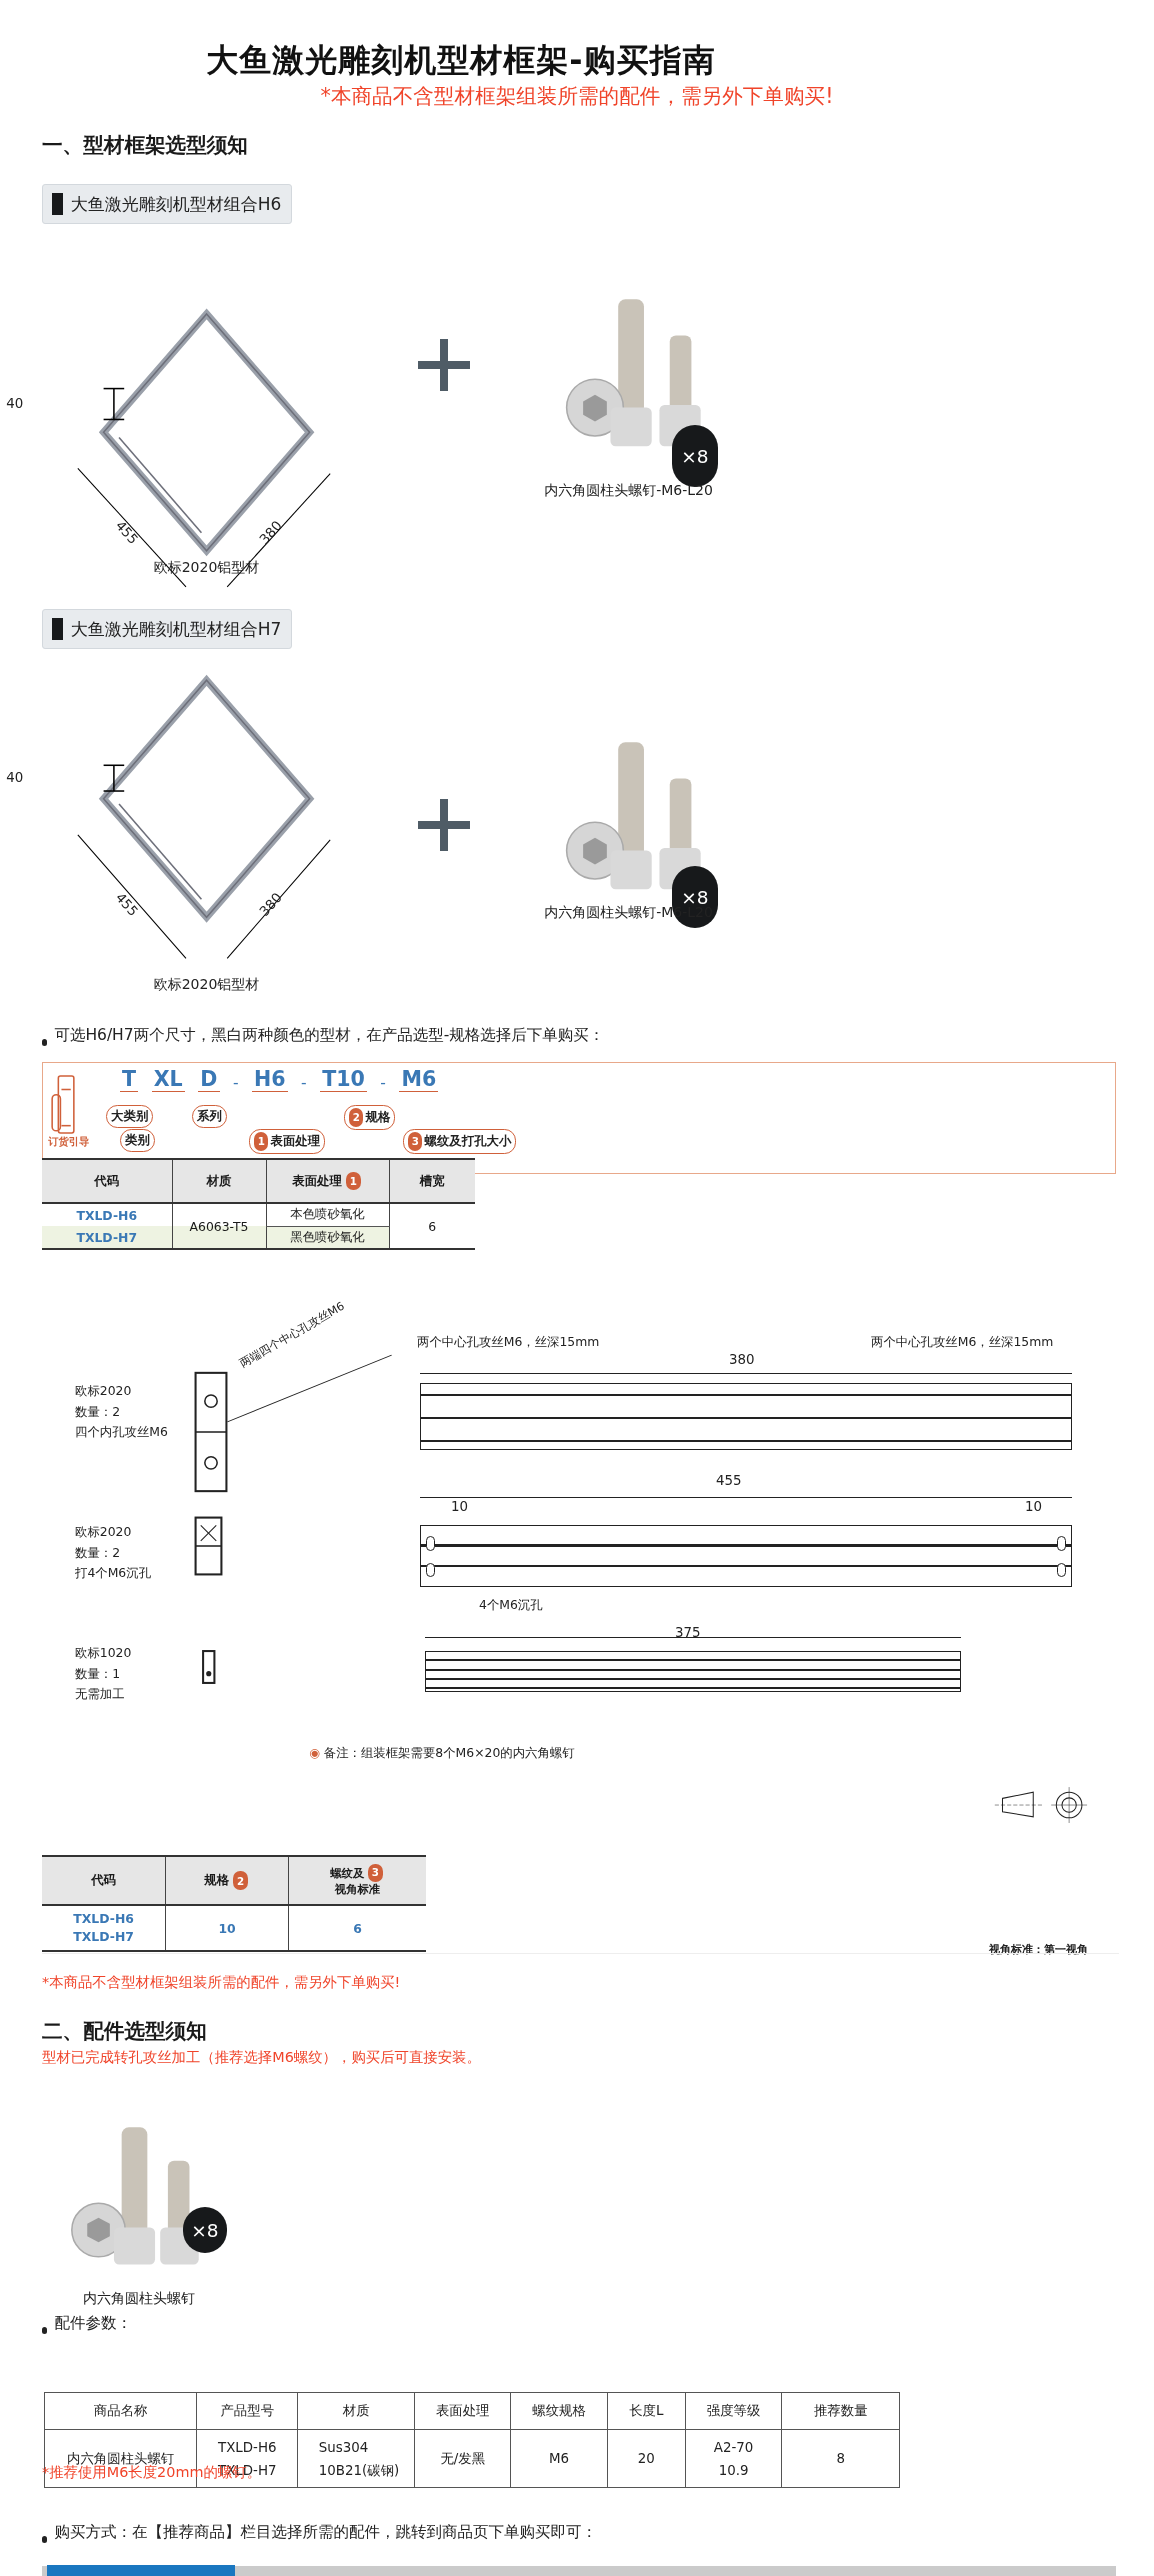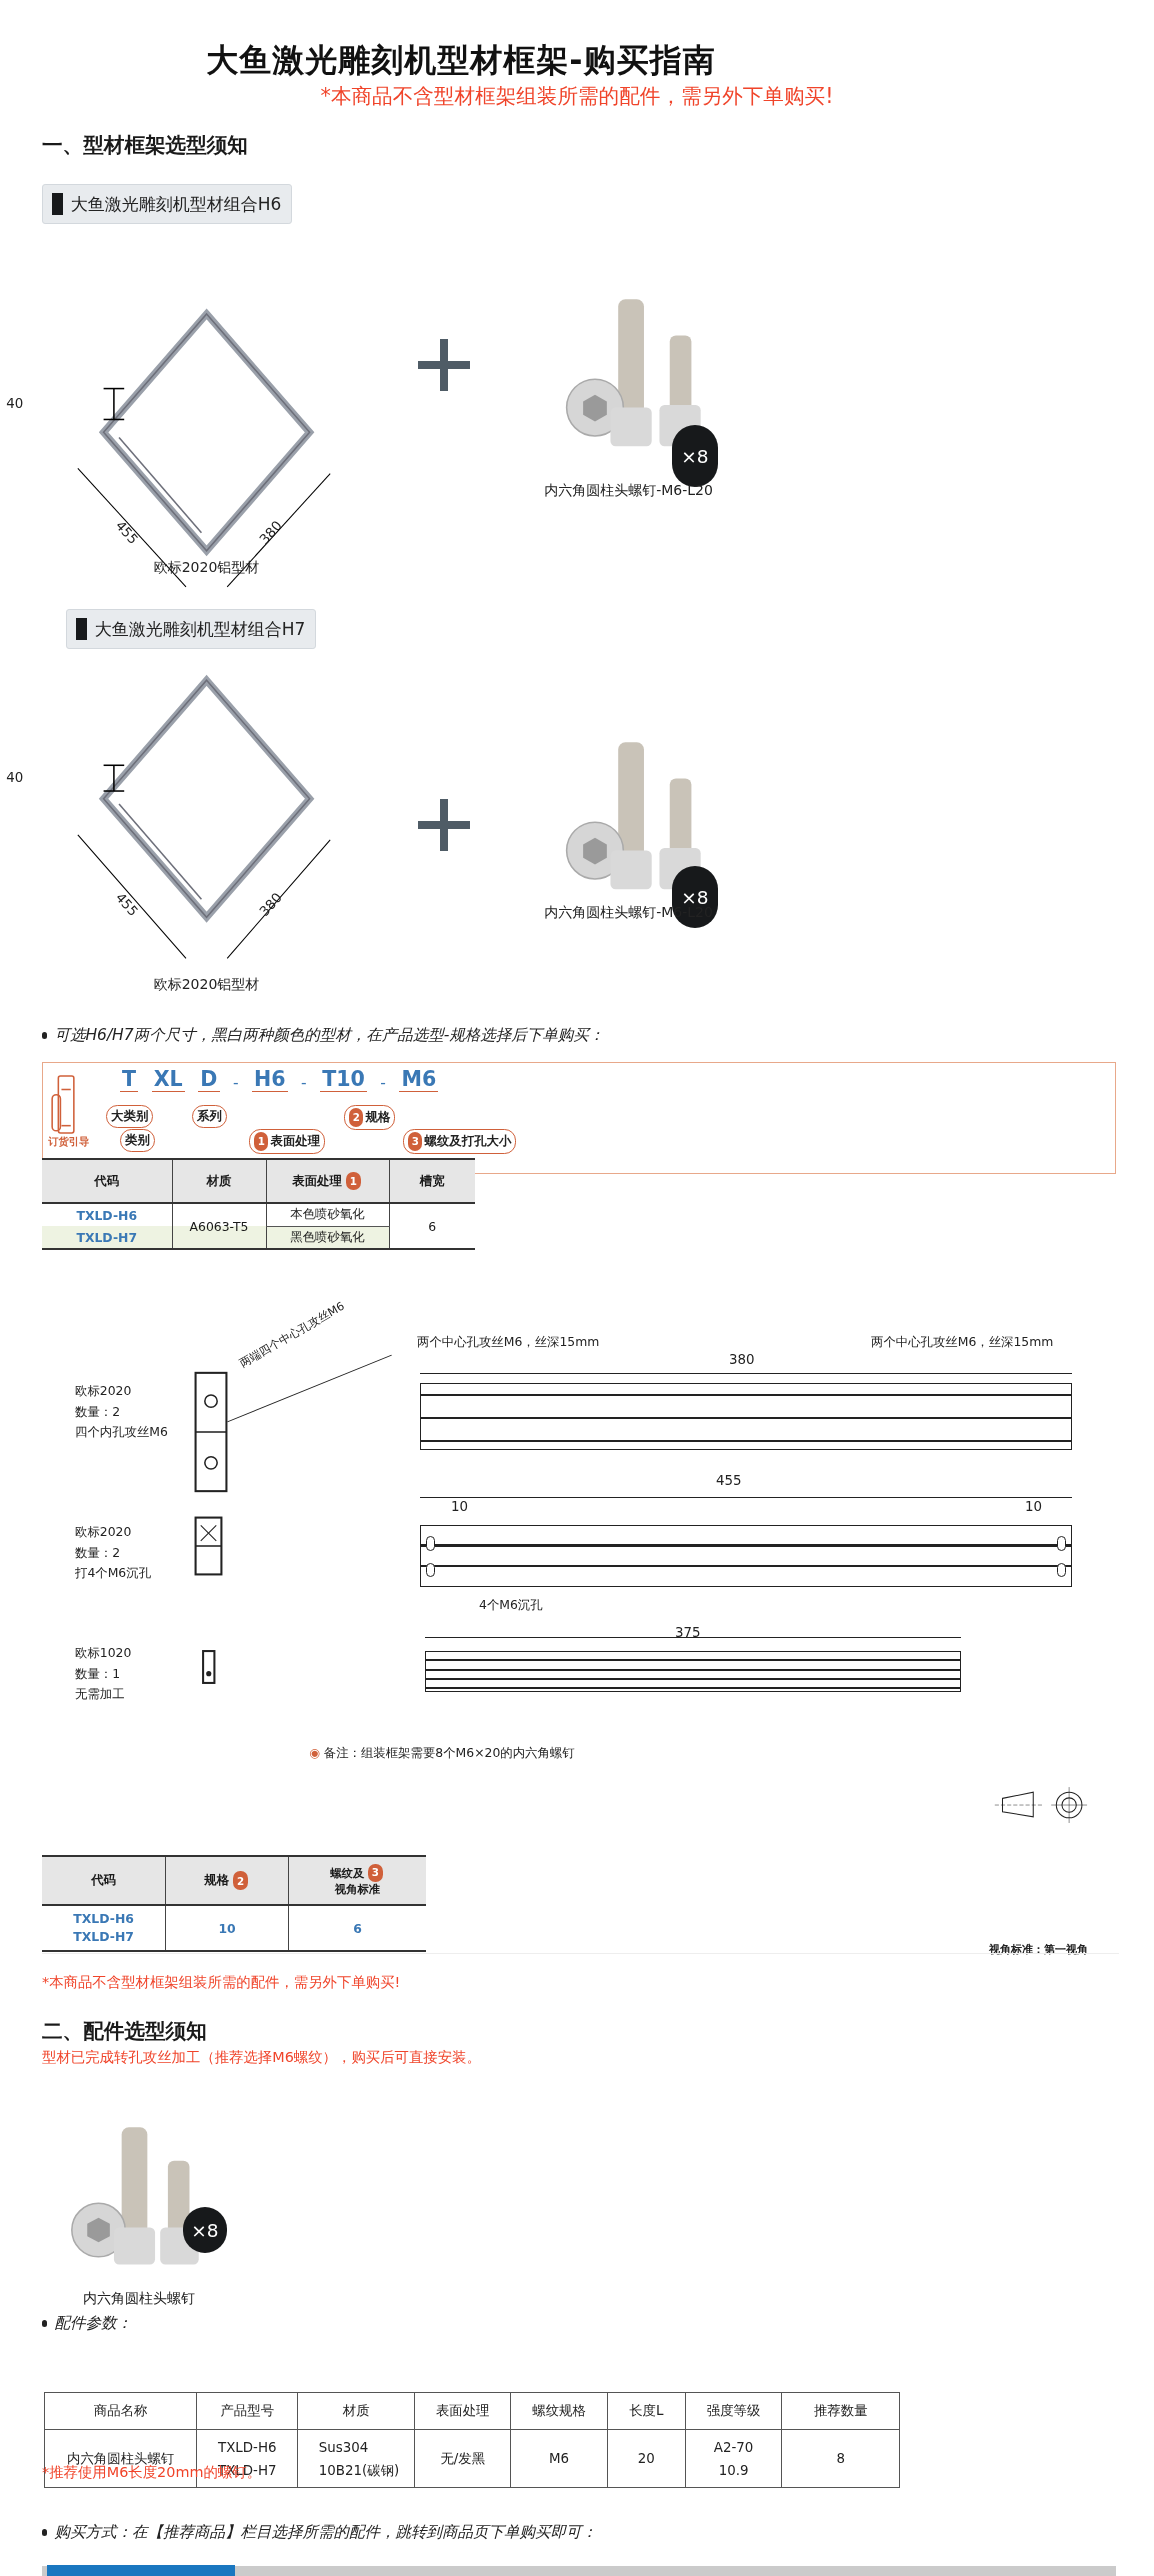--- a/index.html
+++ b/index.html
@@ -11,21 +11,21 @@
   .h2 { font-size: 20.6px; font-weight: bold; color: #1a1a1a; }
   .tag { background: #e8ebee; border: 1px solid #d3d8dd; border-radius: 3.1px; height: 40px; display: flex; align-items: center; padding: 0 9.3px; font-size: 17px; color: #222; }
   .tag .bar { width: 10.3px; height: 21.6px; background: #17191b; margin-right: 8.2px; display: inline-block; }
   .caption { font-size: 14px; color: #222; text-align: center; }
   .plus { width: 52px; height: 52px; }
   .plus:before, .plus:after { content: ""; position: absolute; background: #4f5c66; }
   .plus:before { left: 0; top: 21.6px; width: 52px; height: 8.2px; }
   .plus:after { left: 21.6px; top: 0; width: 8.2px; height: 52px; }
   .bolt-wrap { width: 165px; height: 165px; }
   .x8 { width: 46px; height: 62px; border-radius: 23px; background: #17191b; color: #fff; font-size: 18.5px; display: flex; align-items: center; justify-content: center; }
-  .bullet { font-size: 15.5px; color: #222; display: flex; align-items: center; font-style: italic; }
+  .bullet { font-size: 15.5px; color: #222; display: flex; align-items: flex-end; }
   .bullet:before { content: ""; width: 5.2px; height: 7.2px; border-radius: 2.6px; background: #222; margin-right: 7.2px; display: inline-block; }
   .red { color: #f0442a; }
   .order-guide { left: 42px; top: 1062px; width: 1074px; height: 112px; border: 1.5px solid #e8a88a; background: #fff; }
   .code-letter { font-size: 20.6px; color: #3a78b5; font-weight: bold; border-bottom: 1.5px solid #d0603a; padding: 0 2.1px; }
   .pill { border: 1px solid #d0603a; border-radius: 11.3px; font-size: 12.4px; font-weight: bold; padding: 2.1px 4.1px; background: #fff; color: #222; display: inline-flex; align-items: center; }
   .num { width: 14.4px; height: 18.5px; border-radius: 7.2px; background: #d0603a; color: #fff; font-size: 10.3px; display: inline-flex; align-items: center; justify-content: center; margin-right: 2.1px; }
   table { border-collapse: collapse; }
   .spec td, .spec th { border-left: 1px solid #444; font-size: 12.4px; text-align: center; }
   .spec td:first-child, .spec th:first-child { border-left: none; }
   .spec th { background: #e6e6e6; font-weight: bold; height: 44px; border-bottom: 2.1px solid #333; }
@@ -80,21 +80,21 @@
     <rect x="240" y="90" width="42" height="170" rx="12" fill="#c9c3b8"></rect>
     <circle cx="95" cy="230" r="55" fill="#d6d6d6" stroke="#aaa" stroke-width="3"></circle>
     <polygon points="95,205 118,218 118,244 95,257 72,244 72,218" fill="#9a9a9a"></polygon>
     <rect x="125" y="230" width="80" height="75" rx="10" fill="#d9d9d9"></rect>
     <rect x="220" y="225" width="80" height="80" rx="10" fill="#d9d9d9"></rect>
   </svg>
 </div>
 <div class="abs x8" style="left:672px;top:425px;">×8</div>
 <div class="abs caption" style="left:536px;top:482px;width:185px;">内六角圆柱头螺钉-M6-L20</div>
 
-<div class="abs tag" style="left:42px;top:609px;margin-left:24px;">
+<div class="abs tag" style="left:42px;top:609px;">
   <span class="bar"></span>
   <span>大鱼激光雕刻机型材组合H7</span>
 </div>
 <div class="abs" style="left:20.6px;top:670px;width:330px;height:309px;">
   <svg width="330" height="309" viewBox="0 0 640 600">
     <g fill="none" stroke="#9aa0aa" stroke-width="14">
       <polygon points="360,20 560,250 360,480 160,250"></polygon>
     </g>
     <g fill="none" stroke="#6d6f7a" stroke-width="3">
       <polygon points="360,20 560,250 360,480 160,250"></polygon>

